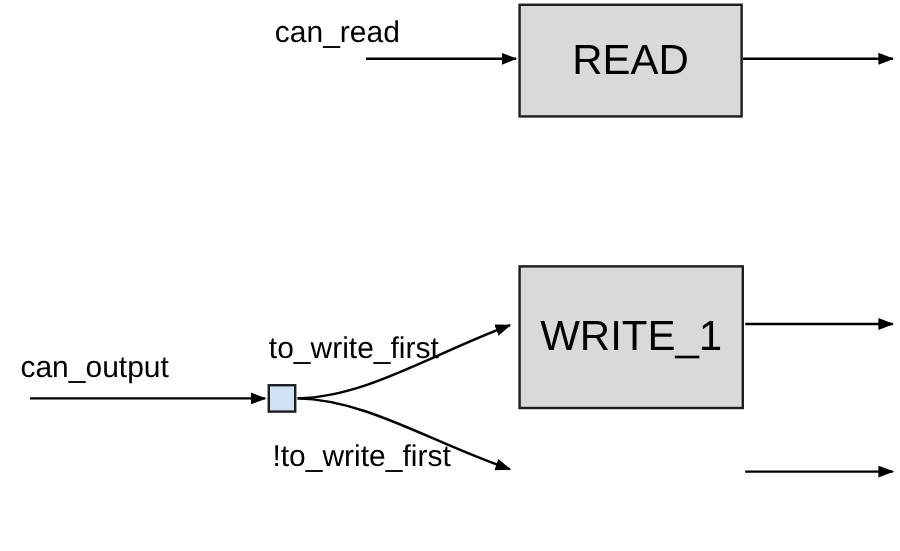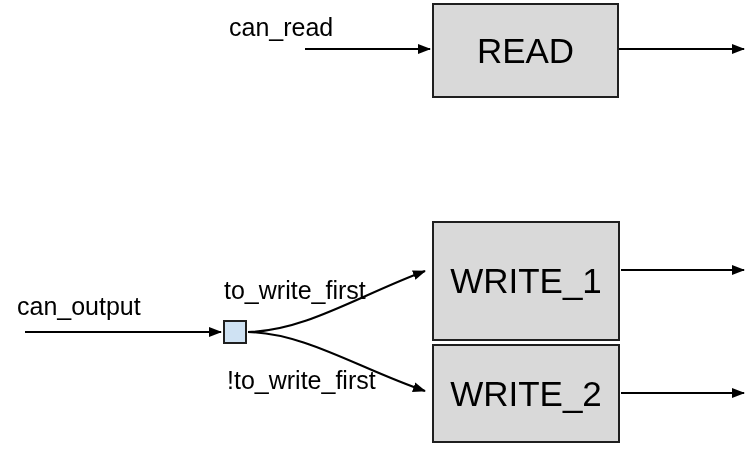--- a/index.html
+++ b/index.html
@@ -90,23 +90,20 @@
   </svg>
 
   <div class="node node-read">
     <span>READ</span>
   </div>
 
   <div class="node node-write1">
     <span>WRITE_1</span>
   </div>
 
-  <div class="node node-write2">
-    <span>WRITE_2</span>
-  </div>
 
   <div class="junction"></div>
 
   <div class="edge-label lbl-can-read">can_read</div>
 
   <div class="edge-label lbl-can-output">can_output</div>
 
   <div class="edge-label lbl-to-write-first">to_write_first</div>
 
   <div class="edge-label lbl-not-to-write-first">!to_write_first</div>

